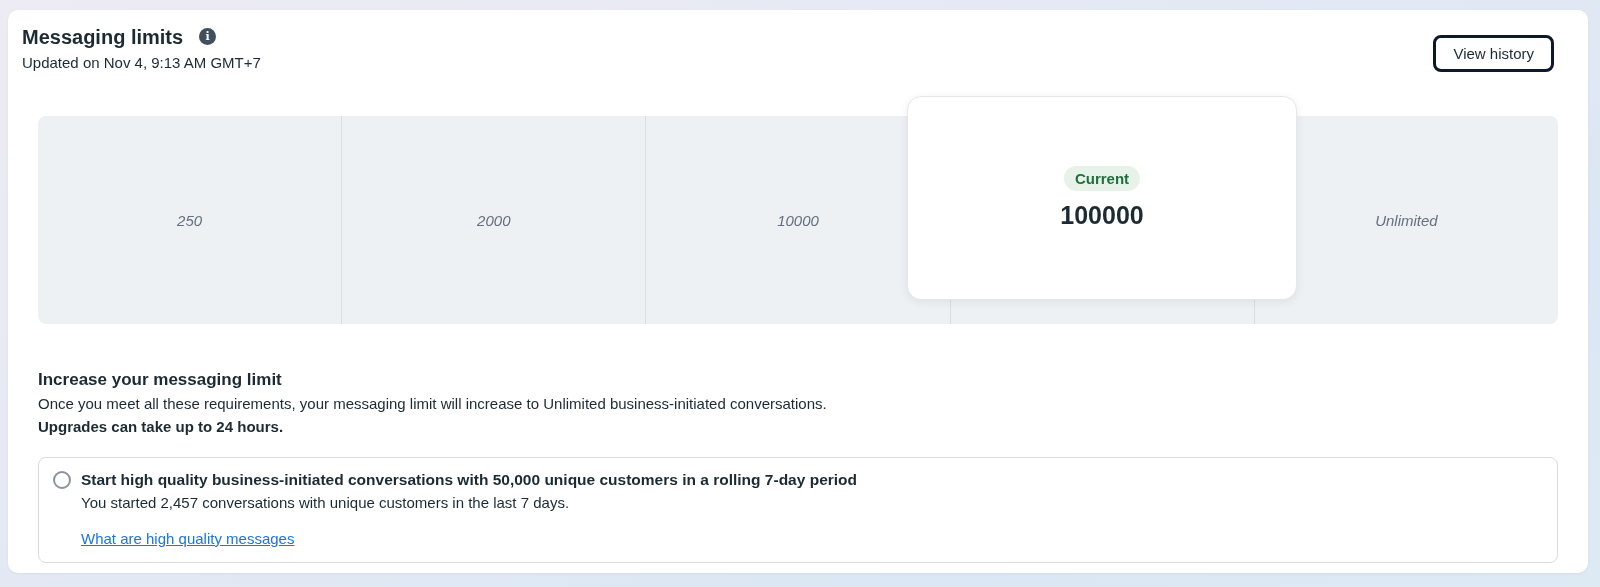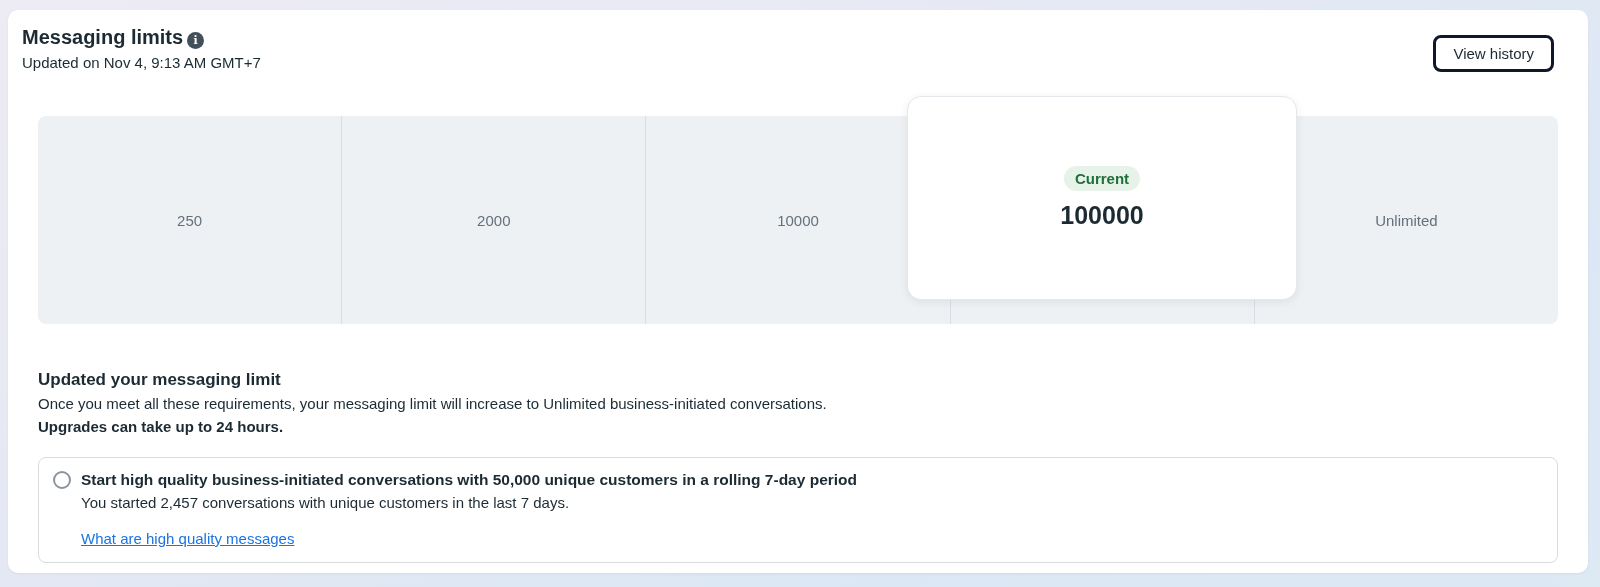--- a/index.html
+++ b/index.html
@@ -18,21 +18,21 @@
     border-radius: 10px;
     box-shadow: 0 1px 3px rgba(0,0,0,0.05);
   }
   
   .header {
     display: flex;
     justify-content: space-between;
     align-items: flex-start;
     padding: 16px 34px 0 14px;
   }
-  .title-row { display: flex; align-items: flex-end; gap: 4px; }
+  .title-row { display: flex; align-items: flex-start; gap: 16px; }
   .page-title { font-size: 20px; font-weight: 700; color: var(--text_primary, #1c2b33); }
   .info-icon {
     width: 17px; height: 17px;
     border-radius: 50%;
     background: #42505c;
     color: #ffffff;
     font-size: 11px; font-weight: 700;
     font-family: "DejaVu Serif", serif;
     display: inline-flex; align-items: center; justify-content: center;
     margin-top: 2px;
@@ -56,20 +56,21 @@
   .bar-wrap {
     position: relative;
     margin: 44px 30px 0 30px;
     height: 208px;
   }
   .bar {
     display: flex;
     height: 100%;
     border-radius: 8px;
     overflow: hidden;
+    font-style: italic;
   }
   .segment {
     flex: 1;
     background: var(--segment_bg, #eef1f4);
     display: flex;
     align-items: center;
     justify-content: center;
     font-size: 15px;
     color: var(--text_secondary, #65707c);
     border-right: 1px solid #d9dee4;
@@ -175,21 +176,21 @@
       <div class="segment"></div>
       <div class="segment">Unlimited</div>
     </div>
     <div class="current-card">
       <span class="current-badge">Current</span>
       <div class="current-value">100000</div>
     </div>
   </div>
 
   <div class="increase">
-    <div class="section-heading">Updated your messaging limit</div>
+    <div class="section-heading">Increase your messaging limit</div>
     <div class="section-desc">Once you meet all these requirements, your messaging limit will increase to Unlimited business-initiated conversations.</div>
     <div class="section-note">Upgrades can take up to 24 hours.</div>
   </div>
 
   <div class="req-box">
     <span class="radio"></span>
     <div>
       <div class="req-title">Start high quality business-initiated conversations with 50,000 unique customers in a rolling 7-day period</div>
       <div class="req-progress">You started 2,457 conversations with unique customers in the last 7 days.</div>
       <a class="req-link">What are high quality messages</a>

